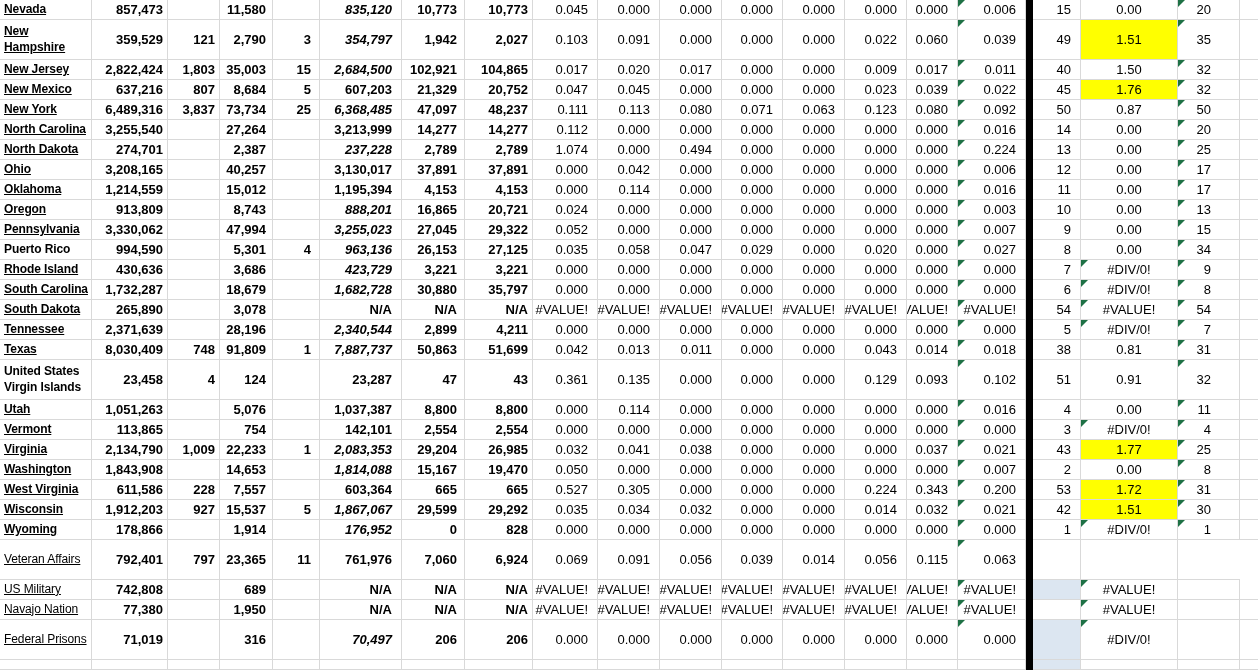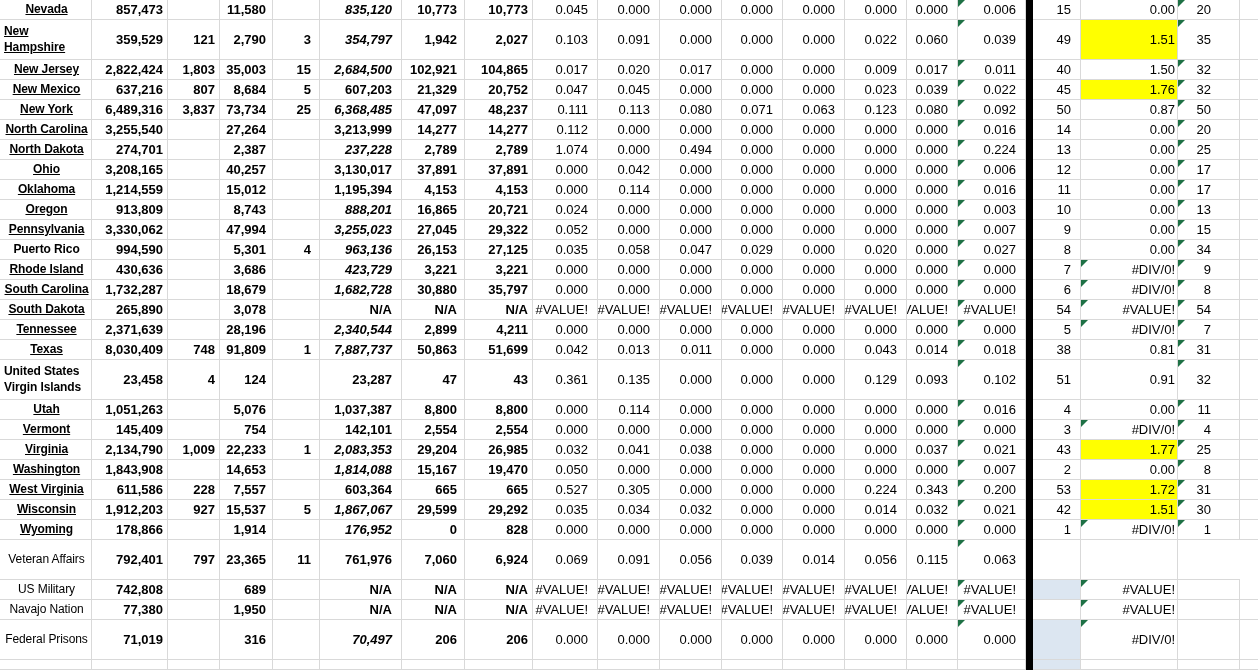--- a/index.html
+++ b/index.html
@@ -5,27 +5,27 @@
   html,body{margin:0;padding:0;background:#fff;}
   body{font-family:"Liberation Sans",sans-serif;font-size:13px;color:#000;}
   .sheet{width:1258px;height:670px;overflow:hidden;background:#fff;position:relative;
     --cols:92px 76px 52px 53px 47px 82px 63px 68px 65px 62px 62px 61px 62px 62px 51px 68px 7px 48px 97px 62px 18px;}
   .row{display:grid;grid-template-columns:var(--cols);height:20px;}
   .row.tall{height:40px;}
   .row.partial{height:10px;}
   .cell{box-sizing:border-box;border-right:1px solid #d9d9d9;border-bottom:1px solid #d9d9d9;
     display:flex;align-items:center;justify-content:flex-end;padding:0 5px 0 2px;
     position:relative;overflow:hidden;white-space:nowrap;background:#fff;}
-  .cell.name{justify-content:center;padding:1px 2px 1px 4px;font-weight:700;
+  .cell.name{justify-content:flex-start;padding:1px 2px 1px 4px;font-weight:700;
     white-space:normal;line-height:1.3;font-size:12px;letter-spacing:-0.1px;}
   .cell.name.link span{text-decoration:underline;}
-  .cell.name.plain{font-weight:400;}
+  .cell.name.plain{font-weight:400;text-decoration:underline;}
   .bold{font-weight:700;}
   .italic{font-style:italic;}
-  .center{justify-content:flex-end;padding:0 2px;}
+  .center{justify-content:center;padding:0 2px;}
   .c-b{padding-right:4px}.c-c{padding-right:4px}.c-d{padding-right:6px}.c-e{padding-right:8px}
   .c-f{padding-right:9px}.c-g{padding-right:7px}.c-h{padding-right:4px}
   .c-dec{padding-right:9px}.c-q{padding-right:9px}.c-s{padding-right:28px}
   .divider{background:#000;border:none;}
   .yellow{background:#ffff00;}
   .blue{background:#dce6f1;}
   .stub{border-right:none;}
   .tri{position:absolute;top:0;left:0;width:0;height:0;
     border-top:7px solid #1e7145;border-right:7px solid transparent;}
 </style>
@@ -1232,21 +1232,21 @@
         <span>11</span>
         <span class="tri"></span>
       </div>
       <div class="cell stub"></div>
     </div>
     <div class="row">
       <div class="cell name link">
         <span>Vermont</span>
       </div>
       <div class="cell bold c-b">
-        <span>145,409</span>
+        <span>113,865</span>
       </div>
       <div class="cell bold c-c">
         <span></span>
       </div>
       <div class="cell bold c-d">
         <span>754</span>
       </div>
       <div class="cell bold c-e">
         <span></span>
       </div>

